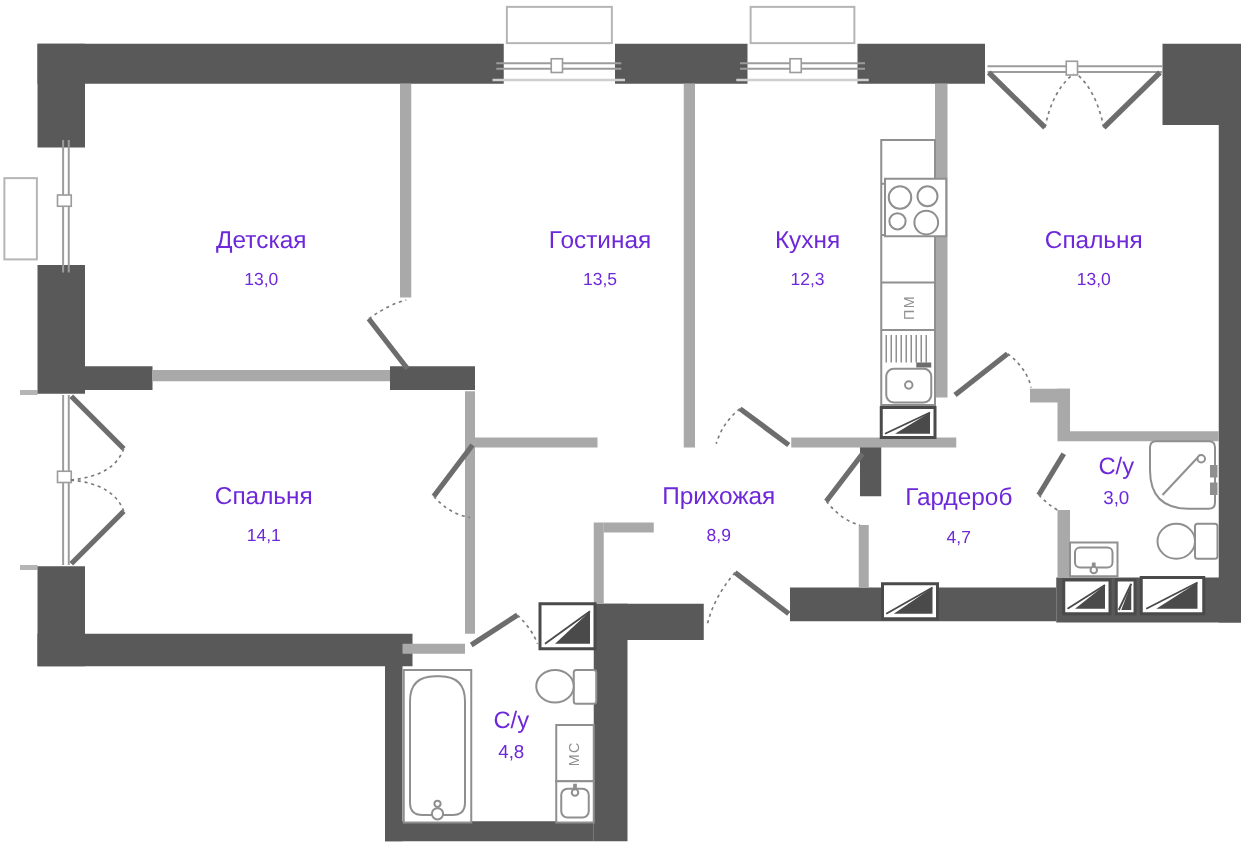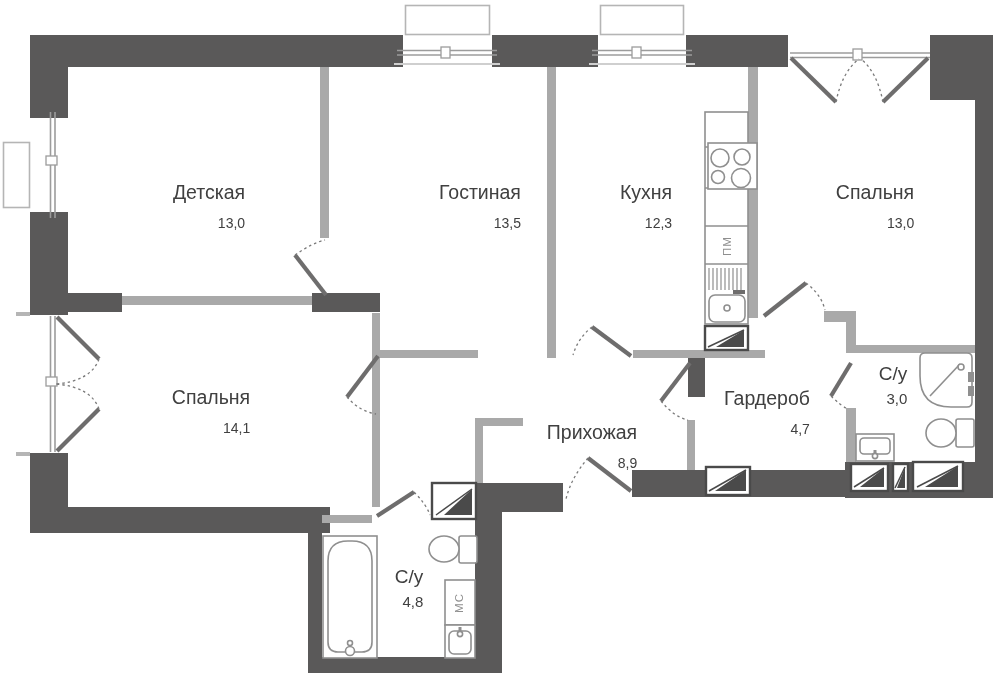--- a/index.html
+++ b/index.html
@@ -1,19 +1,19 @@
 <!DOCTYPE html>
 <html><head>
 <meta charset="utf-8">
 <style>
   html,body{margin:0;padding:0;background:#fff;}
   .stage{position:relative;width:993px;height:675px;background:#ffffff;overflow:hidden;
          font-family:"Liberation Sans",sans-serif;}
   .plan-svg{position:absolute;left:0;top:0;}
-  .room-label{position:absolute;transform:translateX(-50%);text-align:right;color:#404040;white-space:nowrap;}
+  .room-label{position:absolute;transform:translateX(-50%);text-align:center;color:#6d28d9;white-space:nowrap;}
   .room-label .rname{display:block;font-size:19.5px;line-height:1;}
   .room-label .rarea{display:block;font-size:14px;line-height:1;margin-top:13px;}
   .room-label.tight .rname{font-size:19px;}
   .room-label.tight .rarea{margin-top:8px;font-size:15px;}
 </style>
 </head>
 <body>
 
 <div class="stage">
 
@@ -251,21 +251,21 @@
     <span class="rarea">12,3</span>
   </div>
   <div class="room-label" style="left:875px;top:183px;">
     <span class="rname">Спальня</span>
     <span class="rarea">13,0</span>
   </div>
   <div class="room-label" style="left:211px;top:388px;">
     <span class="rname">Спальня</span>
     <span class="rarea">14,1</span>
   </div>
-  <div class="room-label" style="left:592px;top:388px;margin-top:35px;">
+  <div class="room-label" style="left:575px;top:388px;">
     <span class="rname">Прихожая</span>
     <span class="rarea">8,9</span>
   </div>
   <div class="room-label" style="left:767px;top:389px;">
     <span class="rname">Гардероб</span>
     <span class="rarea">4,7</span>
   </div>
   <div class="room-label tight" style="left:893px;top:364px;">
     <span class="rname">С/у</span>
     <span class="rarea">3,0</span>

